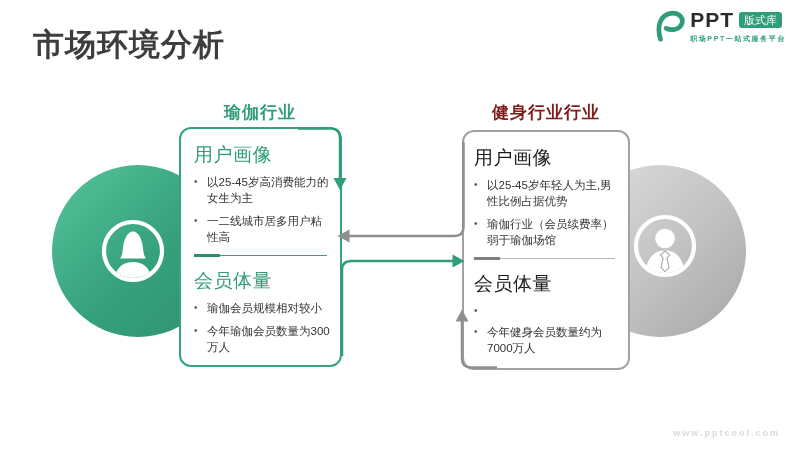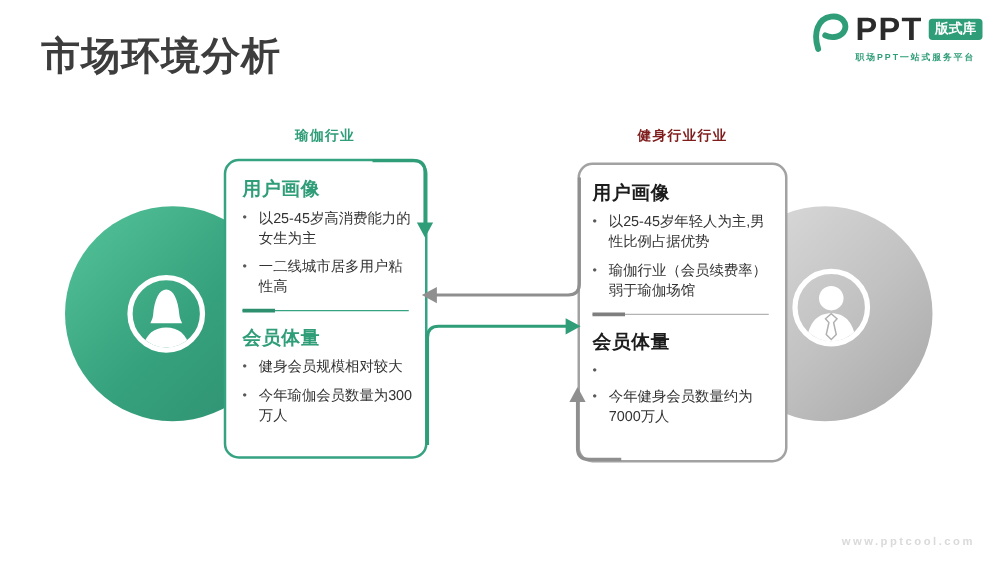--- a/index.html
+++ b/index.html
@@ -8,44 +8,44 @@
   .slide { position:relative; width:800px; height:450px; background:#ffffff; overflow:hidden; }
 
   .title { position:absolute; left:33px; top:24px; font-size:31px; font-weight:bold;
            color:#3d3d3d; letter-spacing:1px; }
 
   
   .logo { position:absolute; right:14px; top:8px; display:flex; align-items:flex-start; }
   .logo-mark { margin-right:5px; margin-top:2px; }
   .logo-right { display:flex; flex-direction:column; }
   .logo-row { display:flex; align-items:center; }
-  .logo-ppt { font-size:26px; font-weight:bold; color:#2b2b2b; letter-spacing:1px; }
-  .logo-badge { background:#2e9d78; color:#fff; font-size:11px; font-weight:bold;
+  .logo-ppt { font-size:21px; font-weight:bold; color:#2b2b2b; letter-spacing:1px; }
+  .logo-badge { background:#2e9d78; color:#fff; font-size:11px; font-weight:normal;
                 padding:1px 5px; border-radius:3px; margin-left:5px; line-height:1.3; }
   .logo-tagline { font-size:7px; color:#2e9d78; letter-spacing:1.6px; margin-top:2px; font-weight:bold; }
 
   
   .circle { position:absolute; width:172px; height:172px; border-radius:50%; z-index:1; }
   .circle.green { left:52px; top:165px; background:linear-gradient(135deg,#55c49a 0%,#36a17d 55%,#2e9070 100%); }
   .circle.gray  { left:574px; top:165px; background:linear-gradient(135deg,#dedede 0%,#c2c2c2 55%,#a6a6a6 100%); }
   .persona { position:absolute; z-index:1; }
   .persona.left { left:98px; top:216px; }
   .persona.right { left:630px; top:211px; }
 
   
-  .colhead { position:absolute; top:101px; font-size:11px; font-weight:bold; letter-spacing:1px;
+  .colhead { position:absolute; top:101px; font-size:17px; font-weight:bold; letter-spacing:1px;
              width:170px; text-align:center; z-index:2; }
   .colhead.green { left:175px; color:#2e9d78; }
   .colhead.gray  { left:461px; color:#7f1d1d; }
 
   .box { position:absolute; background:#fff; border-radius:12px; z-index:2; padding:13px 9px 8px 13px; }
   .box.green { left:179px; top:127px; width:163px; height:240px; border:2px solid #35a381; }
   .box.gray  { left:462px; top:130px; width:168px; height:240px; border:2px solid #a2a2a2; padding-left:10px; }
 
-  .sec-head { font-size:15px; font-weight:bold; letter-spacing:0.5px; margin-bottom:7px; }
+  .sec-head { font-size:19px; font-weight:normal; letter-spacing:0.5px; margin-bottom:7px; }
   .box.green .sec-head { color:#2e9d78; }
   .box.gray  .sec-head { color:#1c1c1c; }
 
   .bullet { display:flex; font-size:11.5px; color:#333; line-height:1.38; margin-bottom:7px; }
   .bullet .dot { flex:none; width:13px; color:#595959; font-size:10px; }
 
   .divider { position:relative; height:3px; margin:9px 4px 11px 0; }
   .divider .thin  { position:absolute; left:0; right:0; top:1px; height:1px; }
   .divider .thick { position:absolute; left:0; top:0; width:26px; height:3px; }
   .box.green .thin  { background:#35a381; }
@@ -127,21 +127,21 @@
       <span class="dot">•</span>
       <span>一二线城市居多用户粘性高</span>
     </div>
     <div class="divider">
       <span class="thin"></span>
         <span class="thick"></span>
     </div>
     <div class="sec-head">会员体量</div>
     <div class="bullet">
       <span class="dot">•</span>
-      <span>健身会员规模相对较大</span>
+      <span>瑜伽会员规模相对较小</span>
     </div>
     <div class="bullet">
       <span class="dot">•</span>
       <span>今年瑜伽会员数量为300万人</span>
     </div>
   </div>
 
   <div class="box gray">
     <div class="sec-head">用户画像</div>
     <div class="bullet">

